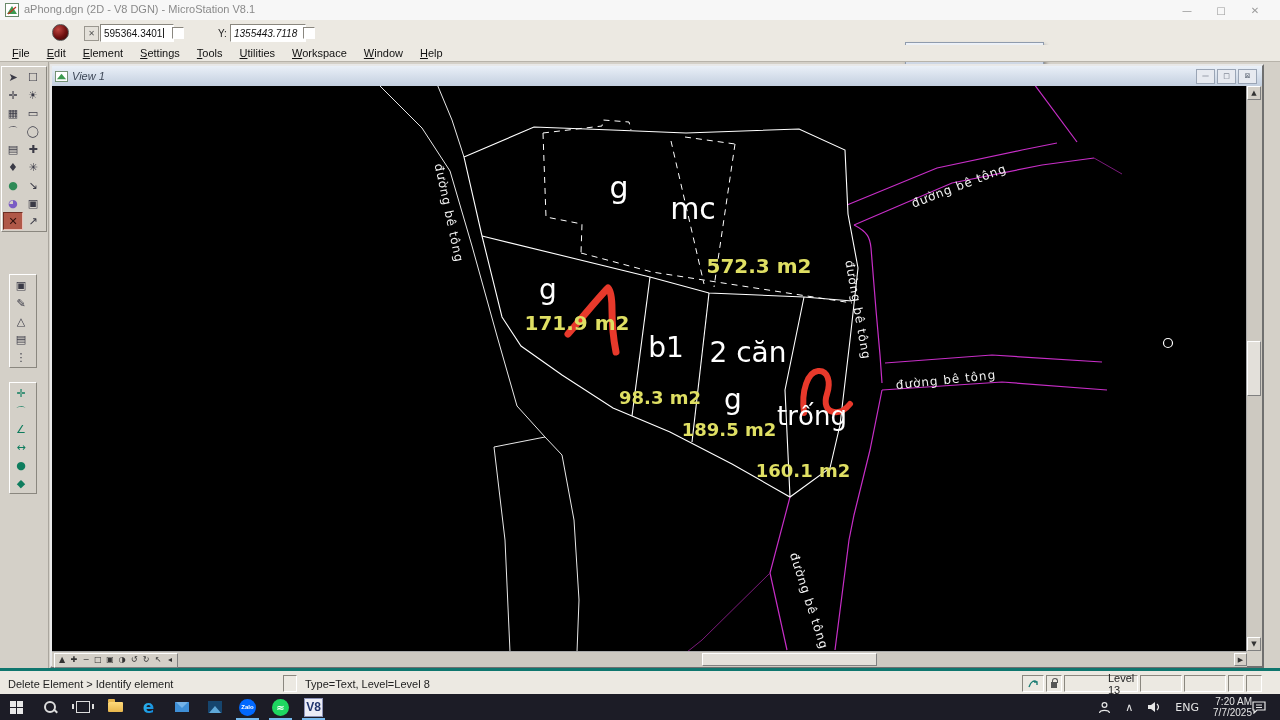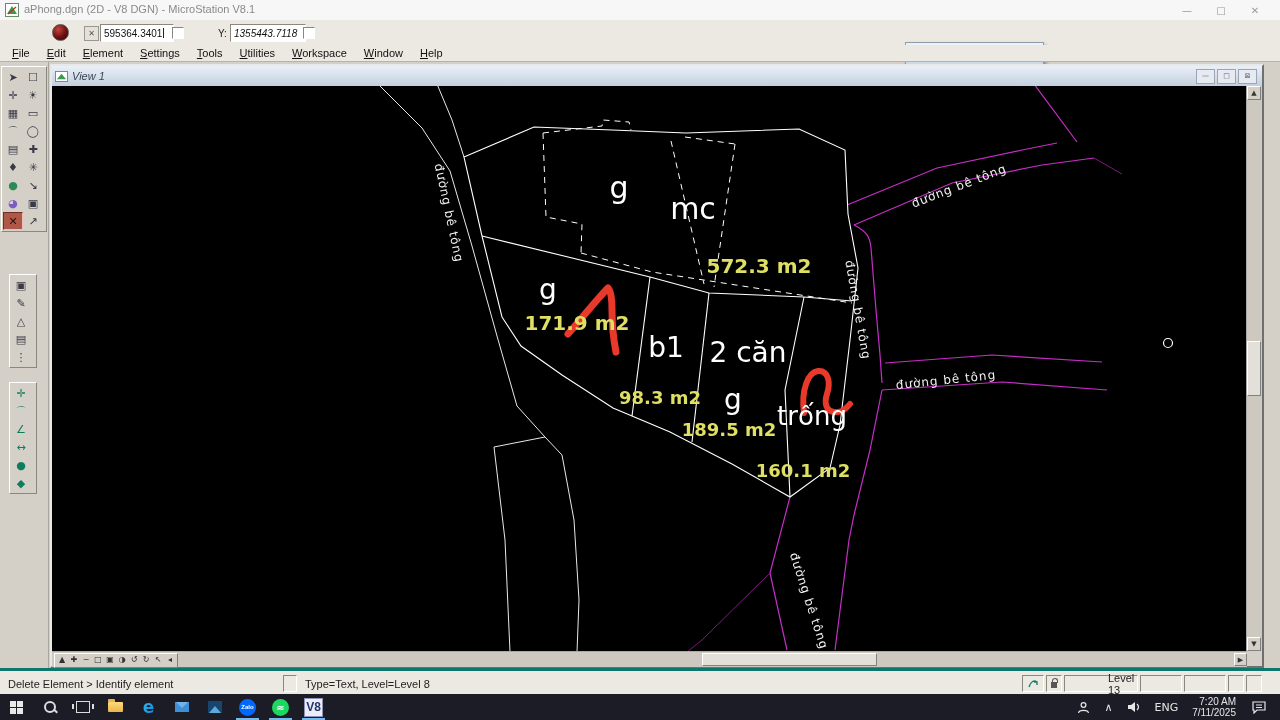--- a/index.html
+++ b/index.html
@@ -92,21 +92,21 @@
   .photos{width:14px;height:12px;background:#16456e;position:relative;overflow:hidden;}
   .photos::after{content:"";position:absolute;left:1px;bottom:0;border-left:6px solid transparent;border-right:6px solid transparent;border-bottom:7px solid #5fa8d8;}
   .zalo{width:17px;height:17px;border-radius:50%;background:#0168ff;color:#fff;font-size:6px;font-weight:bold;
     display:flex;align-items:center;justify-content:center;}
   .spotify{width:17px;height:17px;border-radius:50%;background:#1ed760;color:#fff;font-size:10px;font-weight:bold;
     display:flex;align-items:center;justify-content:center;font-family:"DejaVu Sans",sans-serif;}
   .v8box{width:17px;height:17px;background:#ecedf6;border:1px solid #8d93b8;color:#23366e;font-size:12px;font-weight:bold;
     display:flex;align-items:center;justify-content:center;}
   #tray{margin-left:auto;display:flex;align-items:center;height:26px;}
   .tray-item{color:#e6e6e6;font-size:11px;margin-right:14px;display:flex;align-items:center;font-family:"DejaVu Sans",sans-serif;}
-  #clock{color:#e6e6e6;font-size:10px;text-align:right;line-height:11px;margin-right:16px;}
+  #clock{color:#e6e6e6;font-size:10px;text-align:right;line-height:11px;margin-right:0;}
   .lockicon{width:8px;height:6px;background:#555;position:relative;margin-top:3px;}
   .lockicon::before{content:"";position:absolute;left:1px;top:-4px;width:4px;height:4px;border:1px solid #555;border-bottom:none;border-radius:3px 3px 0 0;}
 </style>
 </head>
 <body>
 
 <div class="abs" id="titlebar">
   <svg class="abs" id="app-icon" viewBox="0 0 14 14">
     <rect x="0.5" y="0.5" width="13" height="13" fill="#fff" stroke="#6a8a6a"></rect>
     <path d="M2 11 L7 3 L12 11 Z" fill="#3c9a4f"></path>
@@ -395,21 +395,21 @@
     <div class="tray-item">∧</div>
     <div class="tray-item">
       <svg width="14" height="12" viewBox="0 0 14 12">
           <polygon points="1,4 4,4 8,1 8,11 4,8 1,8" fill="#e6e6e6"></polygon>
           <path d="M10 3 C12 5 12 7 10 9" stroke="#e6e6e6" fill="none" stroke-width="1.2"></path>
         </svg>
     </div>
     <div class="tray-item">ENG</div>
     <div id="clock">
       <div>7:20 AM</div>
-      <div>7/11/2025</div>
+      <div>7/7/2025</div>
     </div>
     <div class="tray-item">
       <svg width="14" height="13" viewBox="0 0 14 13">
           <path d="M1 1 H13 V9 H5 L2 12 V9 H1 Z" fill="none" stroke="#e6e6e6" stroke-width="1.2"></path>
           <path d="M4 4 H10 M4 6.5 H10" stroke="#e6e6e6" stroke-width="1"></path>
         </svg>
     </div>
   </div>
 </div>
 

